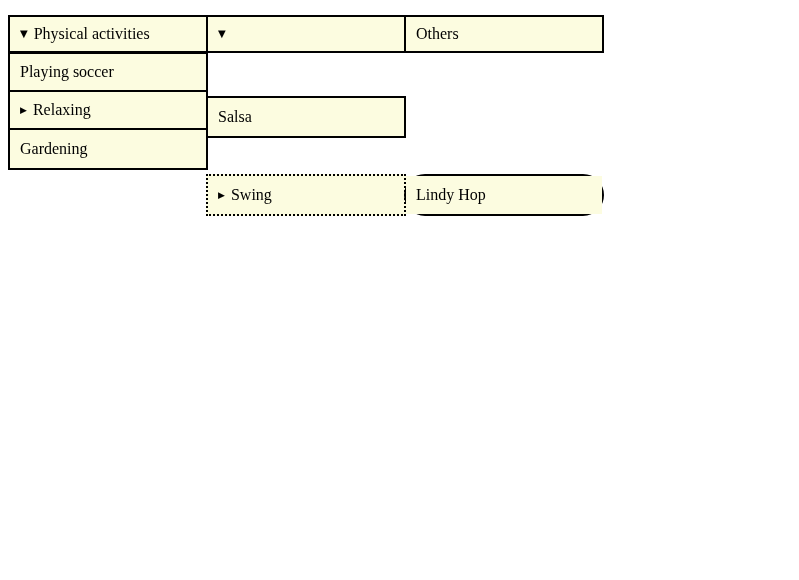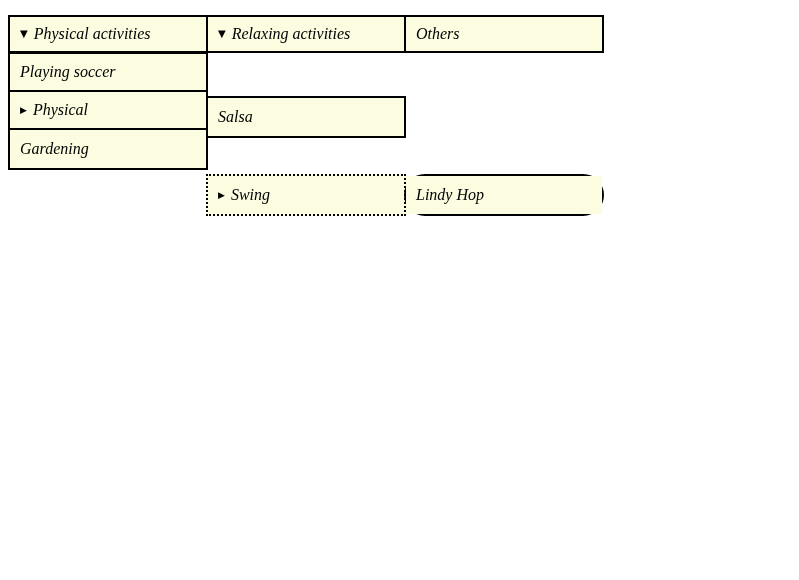--- a/index.html
+++ b/index.html
@@ -68,48 +68,47 @@
 
   
   .arrow {
     font-family: "DejaVu Sans", sans-serif;
     flex: none;
     margin-right: 6px;
     line-height: 1;
   }
   .arrow-down  { font-size: 10px; }
   .arrow-right { font-size: 9px; }
-  .label { line-height: 1; font-style: italic; }
+  .label { line-height: 1; }
 </style>
 </head>
 <body>
 
 <div>
 
   <div class="menubar">
     <div class="cell bar-item">
       <span class="arrow arrow-down">▼</span>
       <span class="label">Physical activities</span>
     </div>
     <div class="cell bar-item">
       <span class="arrow arrow-down">▼</span>
-      <span class="label">Relaxing activities</span>
     </div>
     <div class="cell bar-item">
       <span class="label">Others</span>
     </div>
   </div>
 
   <div class="menu dropdown-physical">
     <div class="cell menu-item">
       <span class="label">Playing soccer</span>
     </div>
     <div class="cell menu-item">
       <span class="arrow arrow-right">▶</span>
-      <span class="label">Physical</span>
+      <span class="label">Relaxing</span>
     </div>
     <div class="cell menu-item">
       <span class="label">Gardening</span>
     </div>
   </div>
 
   <div class="menu dropdown-dancing">
     <div class="cell menu-item">
       <span class="label">Salsa</span>
     </div>

